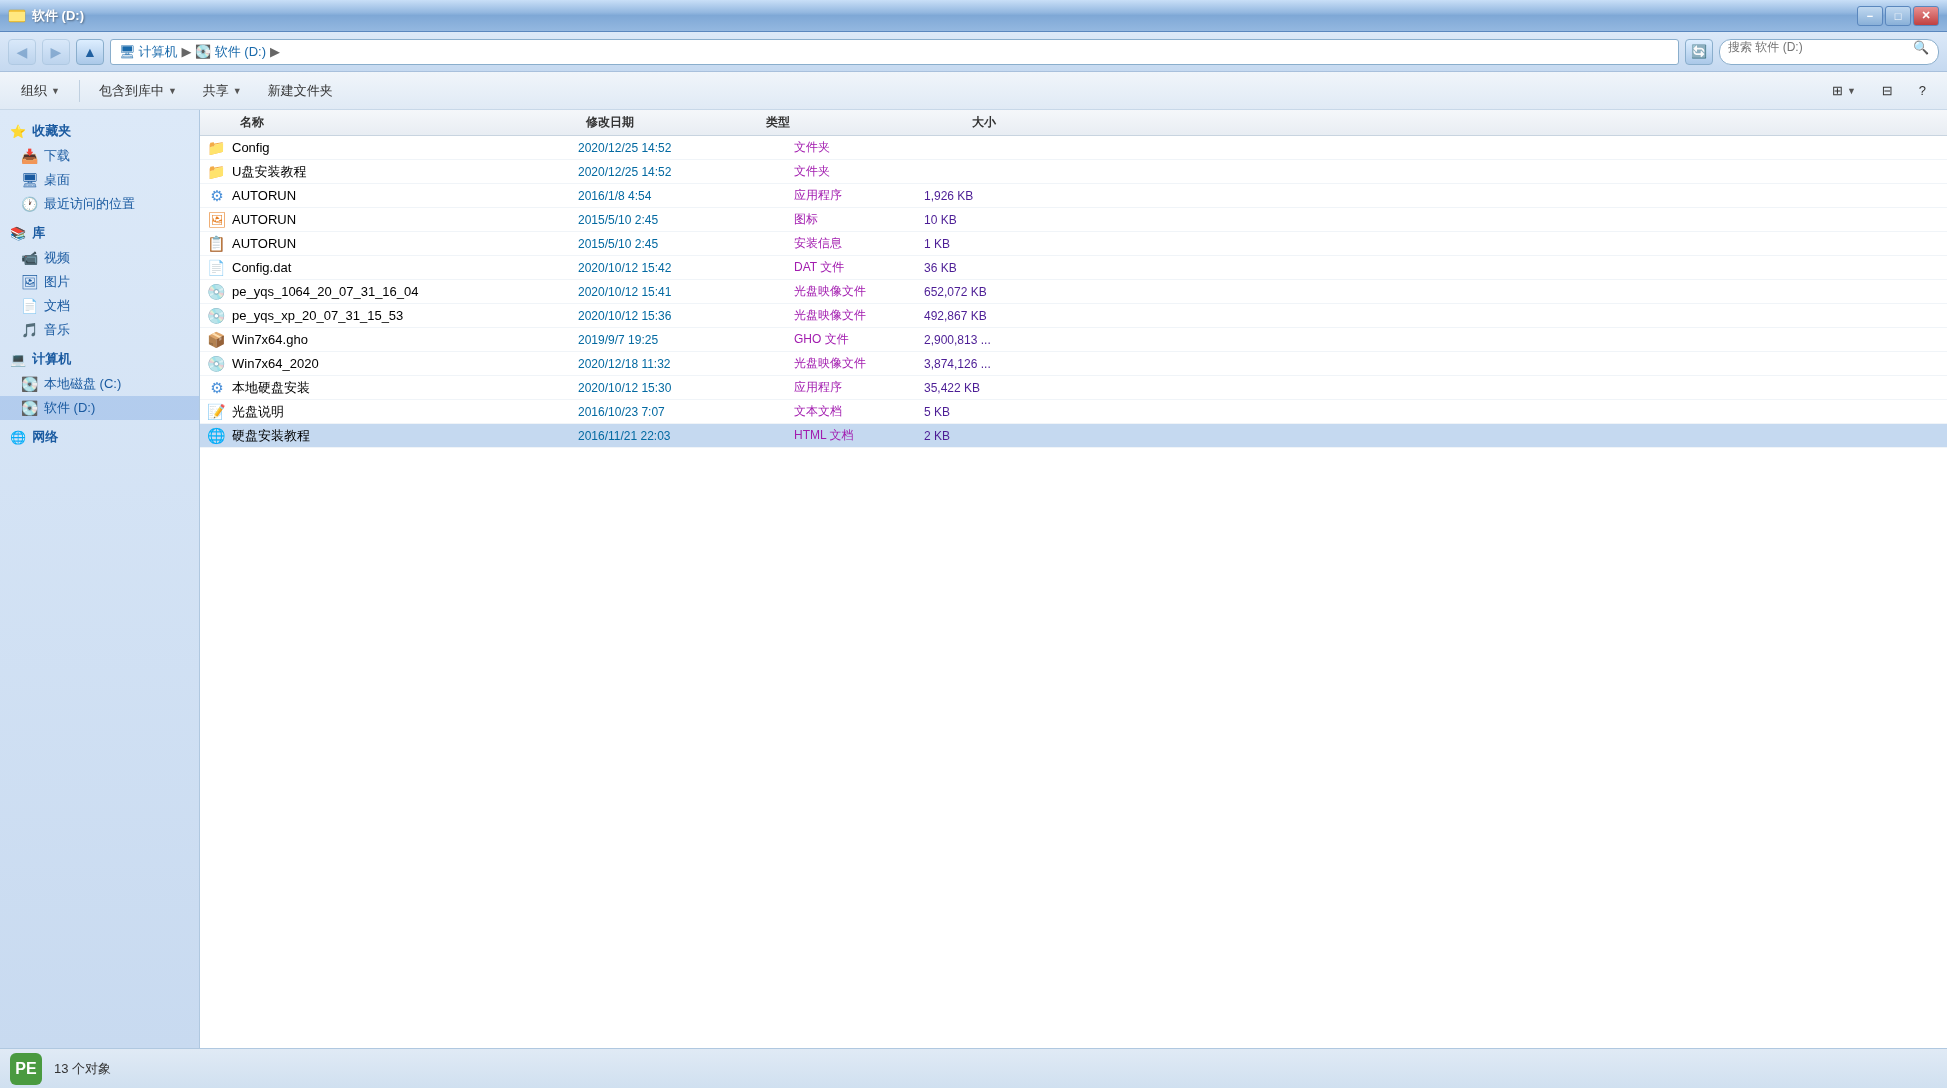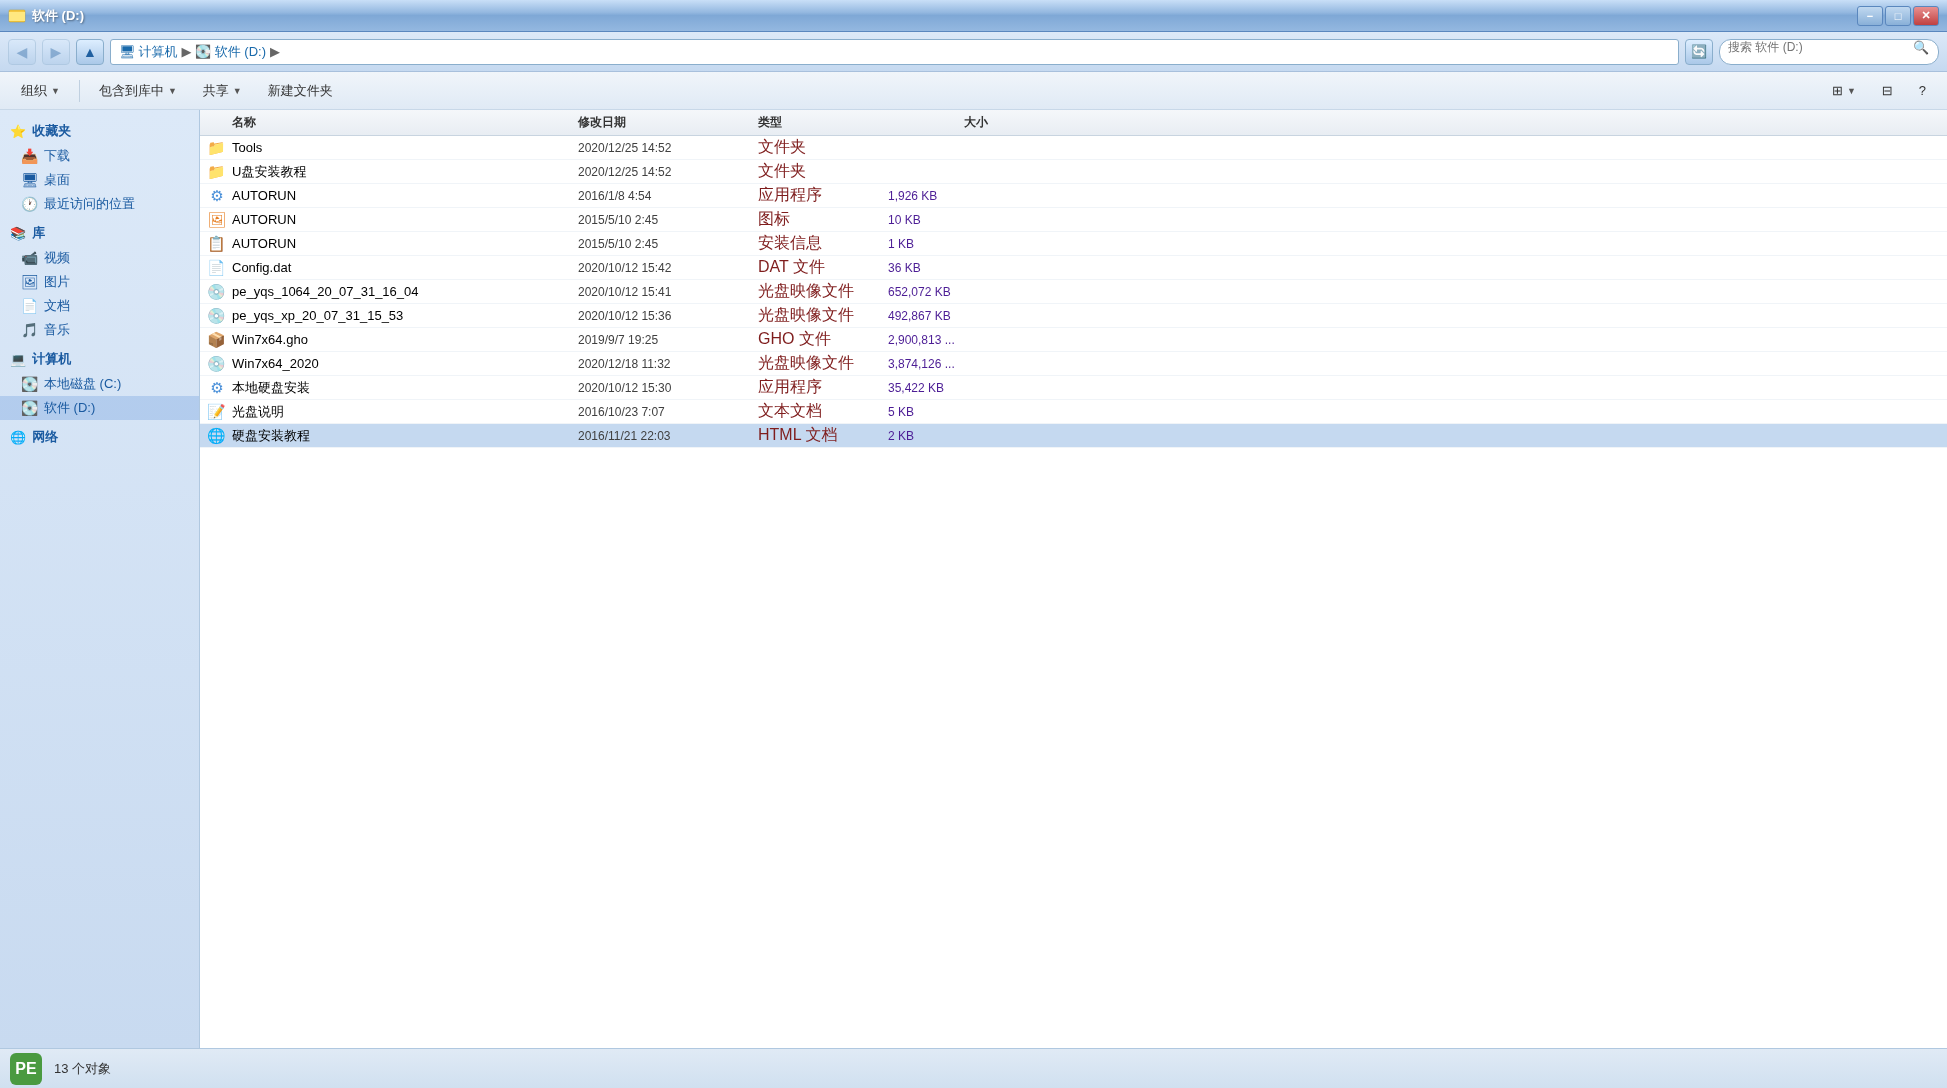--- a/index.html
+++ b/index.html
@@ -224,21 +224,21 @@
       flex: 1;
       background: #fff;
       overflow-y: auto;
     }
     .file-list-header {
       display: flex;
       align-items: center;
       height: 26px;
       background: linear-gradient(to bottom, #f5f7fa, #e8edf3);
       border-bottom: 1px solid #c8d4e0;
-      padding: 0 8px;
+      padding: 0 16px;
       position: sticky;
       top: 0;
     }
     .col-name { width: 370px; padding-left: 24px; }
     .col-date { width: 180px; }
     .col-type { width: 130px; }
     .col-size { width: 120px; text-align: right; padding-right: 20px; }
     .col-header {
       color: #333;
       font-size: 12px;
@@ -259,22 +259,22 @@
       width: 370px;
       display: flex;
       align-items: center;
       gap: 6px;
       font-size: 13px;
       color: #000;
       overflow: hidden;
       text-overflow: ellipsis;
       white-space: nowrap;
     }
-    .file-date { width: 180px; font-size: 12px; color: #404040; }
-    .file-type { width: 130px; font-size: 16px; color: #7f1d1d; }
+    .file-date { width: 180px; font-size: 12px; color: #0369a1; }
+    .file-type { width: 130px; font-size: 12px; color: #a21caf; margin-left: 36px; }
     .file-size { width: 120px; font-size: 12px; color: #4c1d95; text-align: left; padding-right: 20px; }
     .file-icon {
       width: 18px;
       height: 18px;
       display: inline-flex;
       align-items: center;
       justify-content: center;
       font-size: 15px;
       flex-shrink: 0;
     }
@@ -468,21 +468,21 @@
       <div class="col-name col-header">名称</div>
       <div class="col-date col-header">修改日期</div>
       <div class="col-type col-header">类型</div>
       <div class="col-size col-header">大小</div>
     </div>
 
     <div id="file-rows-container">
         <div class="file-row">
     <div class="file-name">
       <span class="file-icon" style="color:#f5c842">📁</span>
-      <span>Tools</span>
+      <span>Config</span>
     </div>
     <div class="file-date">2020/12/25 14:52</div>
     <div class="file-type">文件夹</div>
     <div class="file-size"></div>
   </div>
         <div class="file-row">
     <div class="file-name">
       <span class="file-icon" style="color:#f5c842">📁</span>
       <span>U盘安装教程</span>
     </div>

